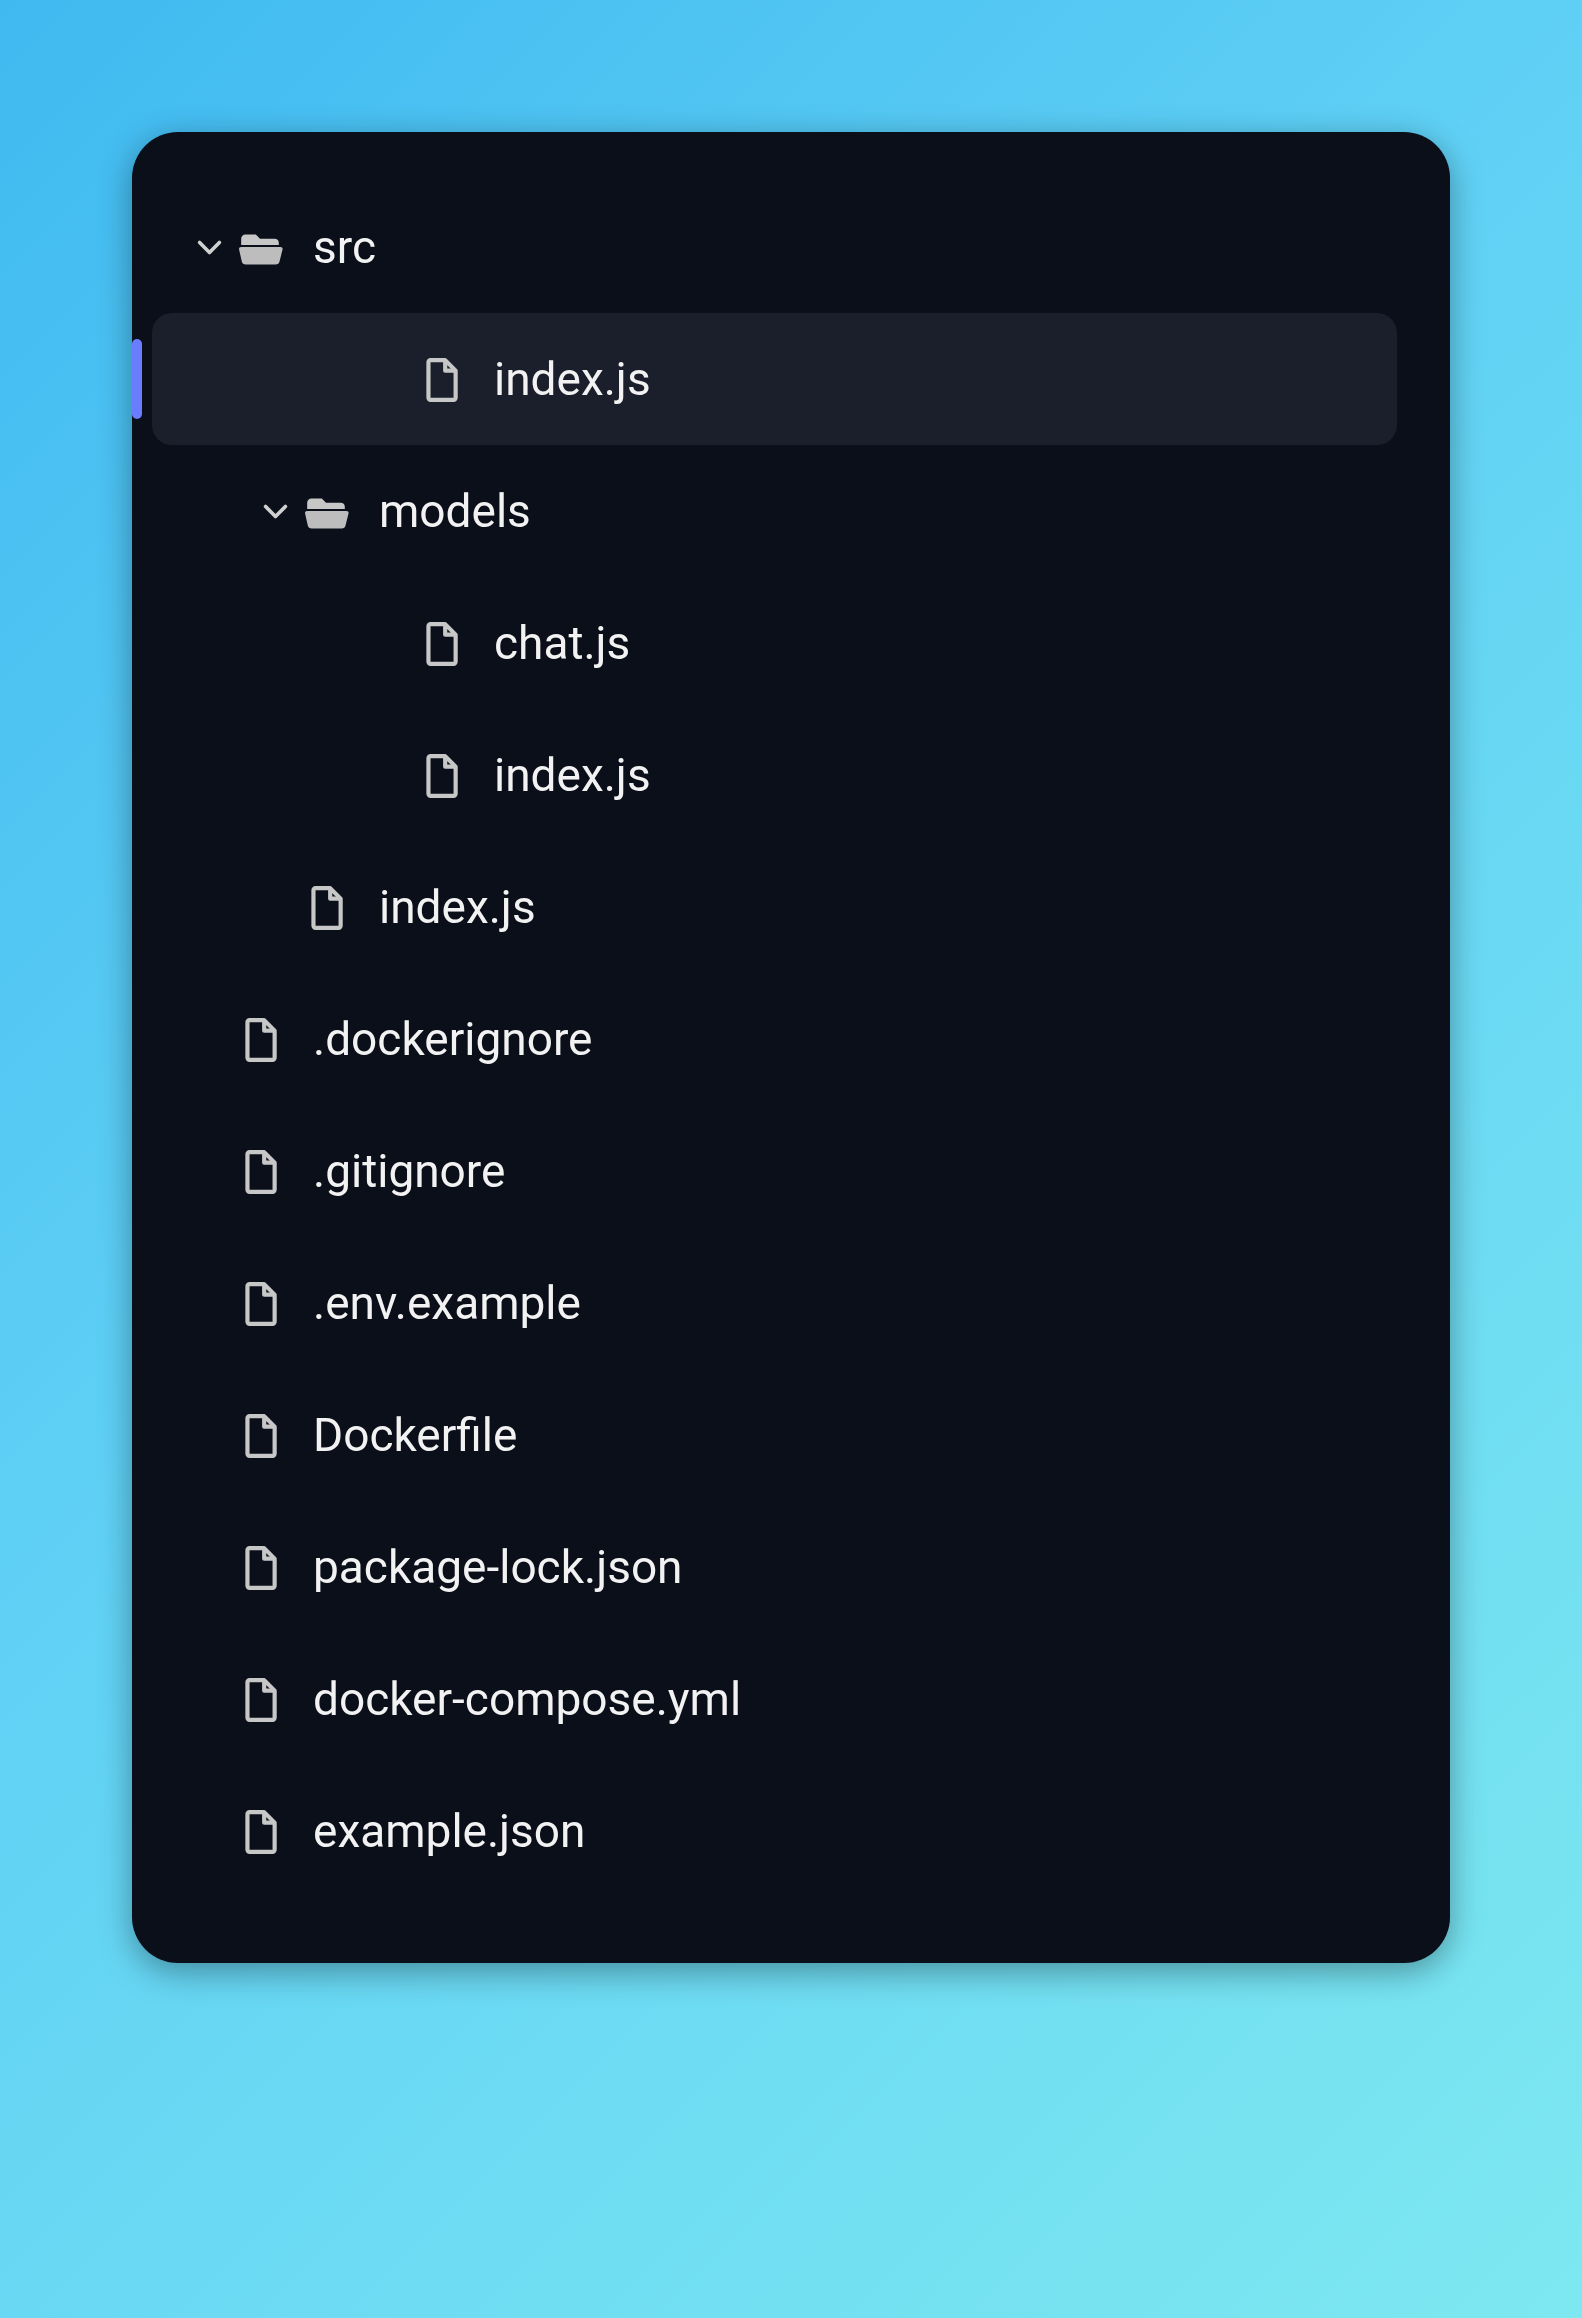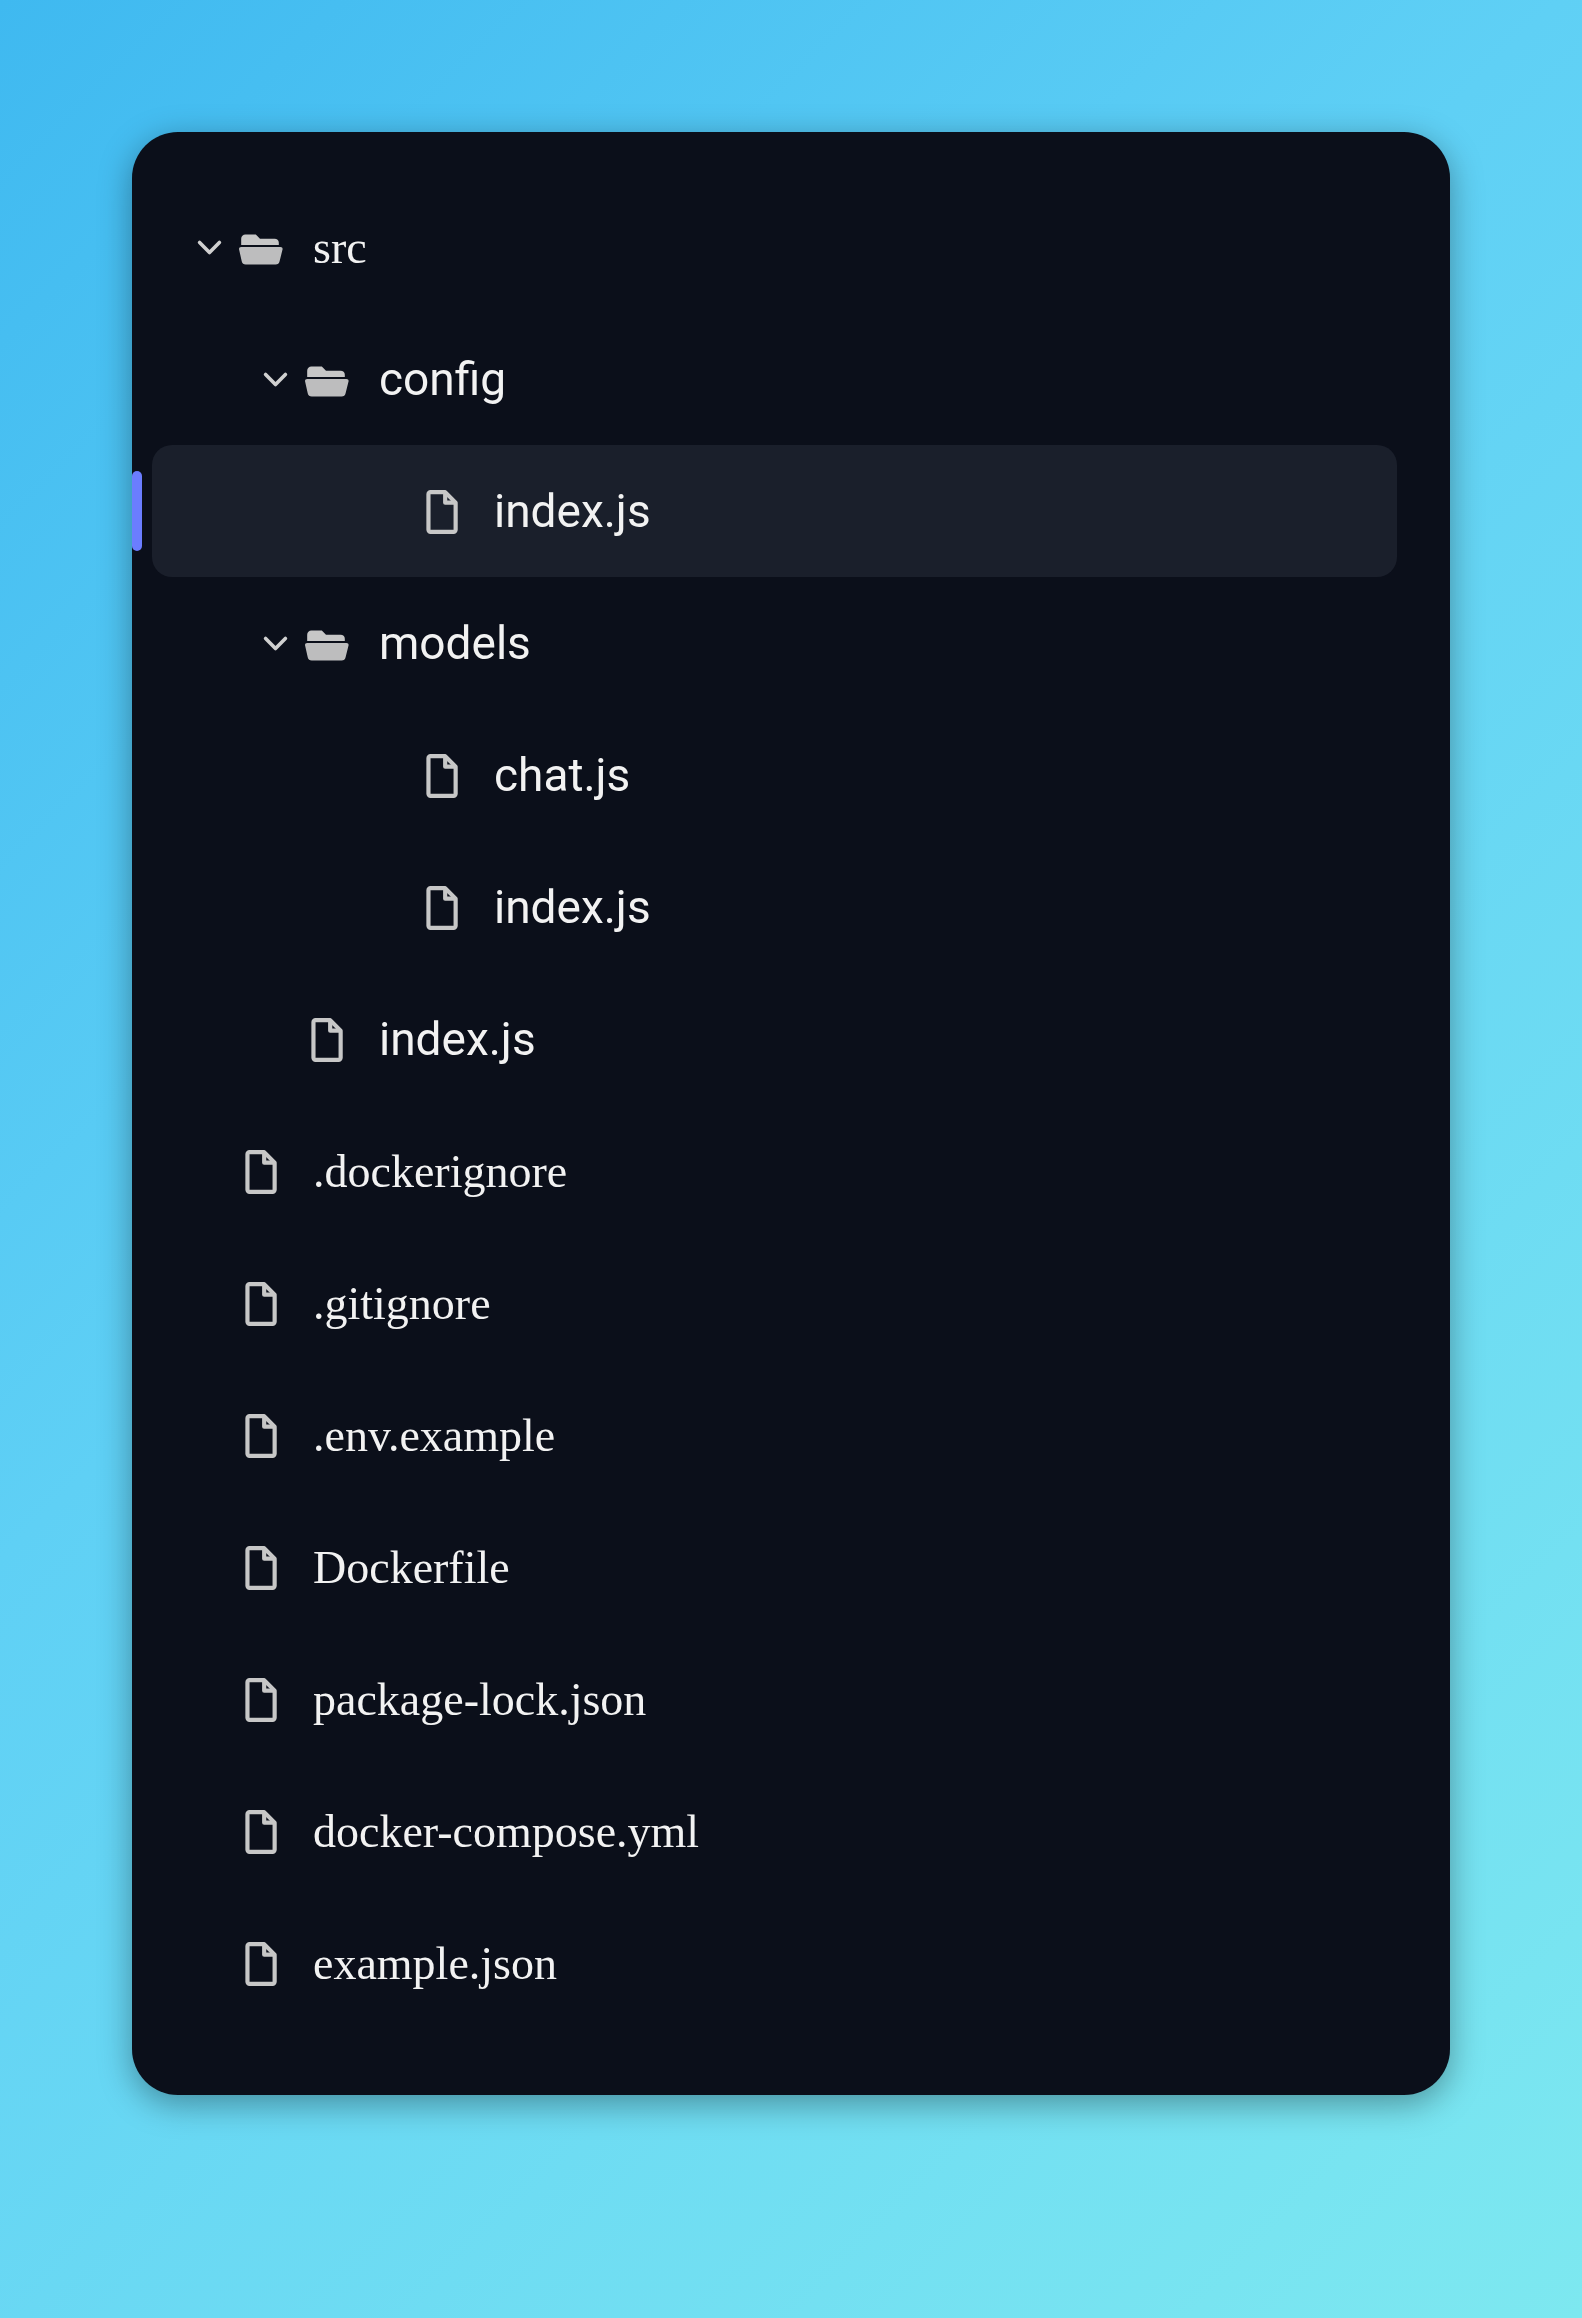--- a/index.html
+++ b/index.html
@@ -35,21 +35,21 @@
   }
   .active-marker {
     position: absolute;
     left: -20px;
     top: 20%;
     height: 60%;
     width: 10px;
     border-radius: 6.6px;
     background: #6b7dff;
   }
-  .indent-0 { padding-left: 33px; font-family: Liberation Serif, serif; }
+  .indent-0 { padding-left: 33px; }
   .indent-1 { padding-left: 99px; }
   .indent-2 { padding-left: 214px; }
   .chev {
     width: 49px;
     display: inline-flex;
     align-items: center;
     justify-content: center;
     color: #d0d0d0;
     flex-shrink: 0;
   }
@@ -79,33 +79,20 @@
           <svg viewBox="0 0 20 20">
             <use href="#sym-chevron-down"></use>
           </svg>
         </span>
         <span class="icon">
           <svg viewBox="0 0 22 20">
             <use href="#sym-folder-open"></use>
           </svg>
         </span>
         <span class="label">src</span>
-      </div>
-      <div class="row indent-1">
-        <span class="chev">
-          <svg viewBox="0 0 20 20">
-            <use href="#sym-chevron-down"></use>
-          </svg>
-        </span>
-        <span class="icon">
-          <svg viewBox="0 0 22 20">
-            <use href="#sym-folder-open"></use>
-          </svg>
-        </span>
-        <span class="label">config</span>
       </div>
       <div class="row indent-2 active">
         <div class="active-marker"></div>
         <span class="nochev"></span>
         <span class="icon">
           <svg viewBox="0 0 22 22">
             <use href="#sym-file"></use>
           </svg>
         </span>
         <span class="label">index.js</span>

